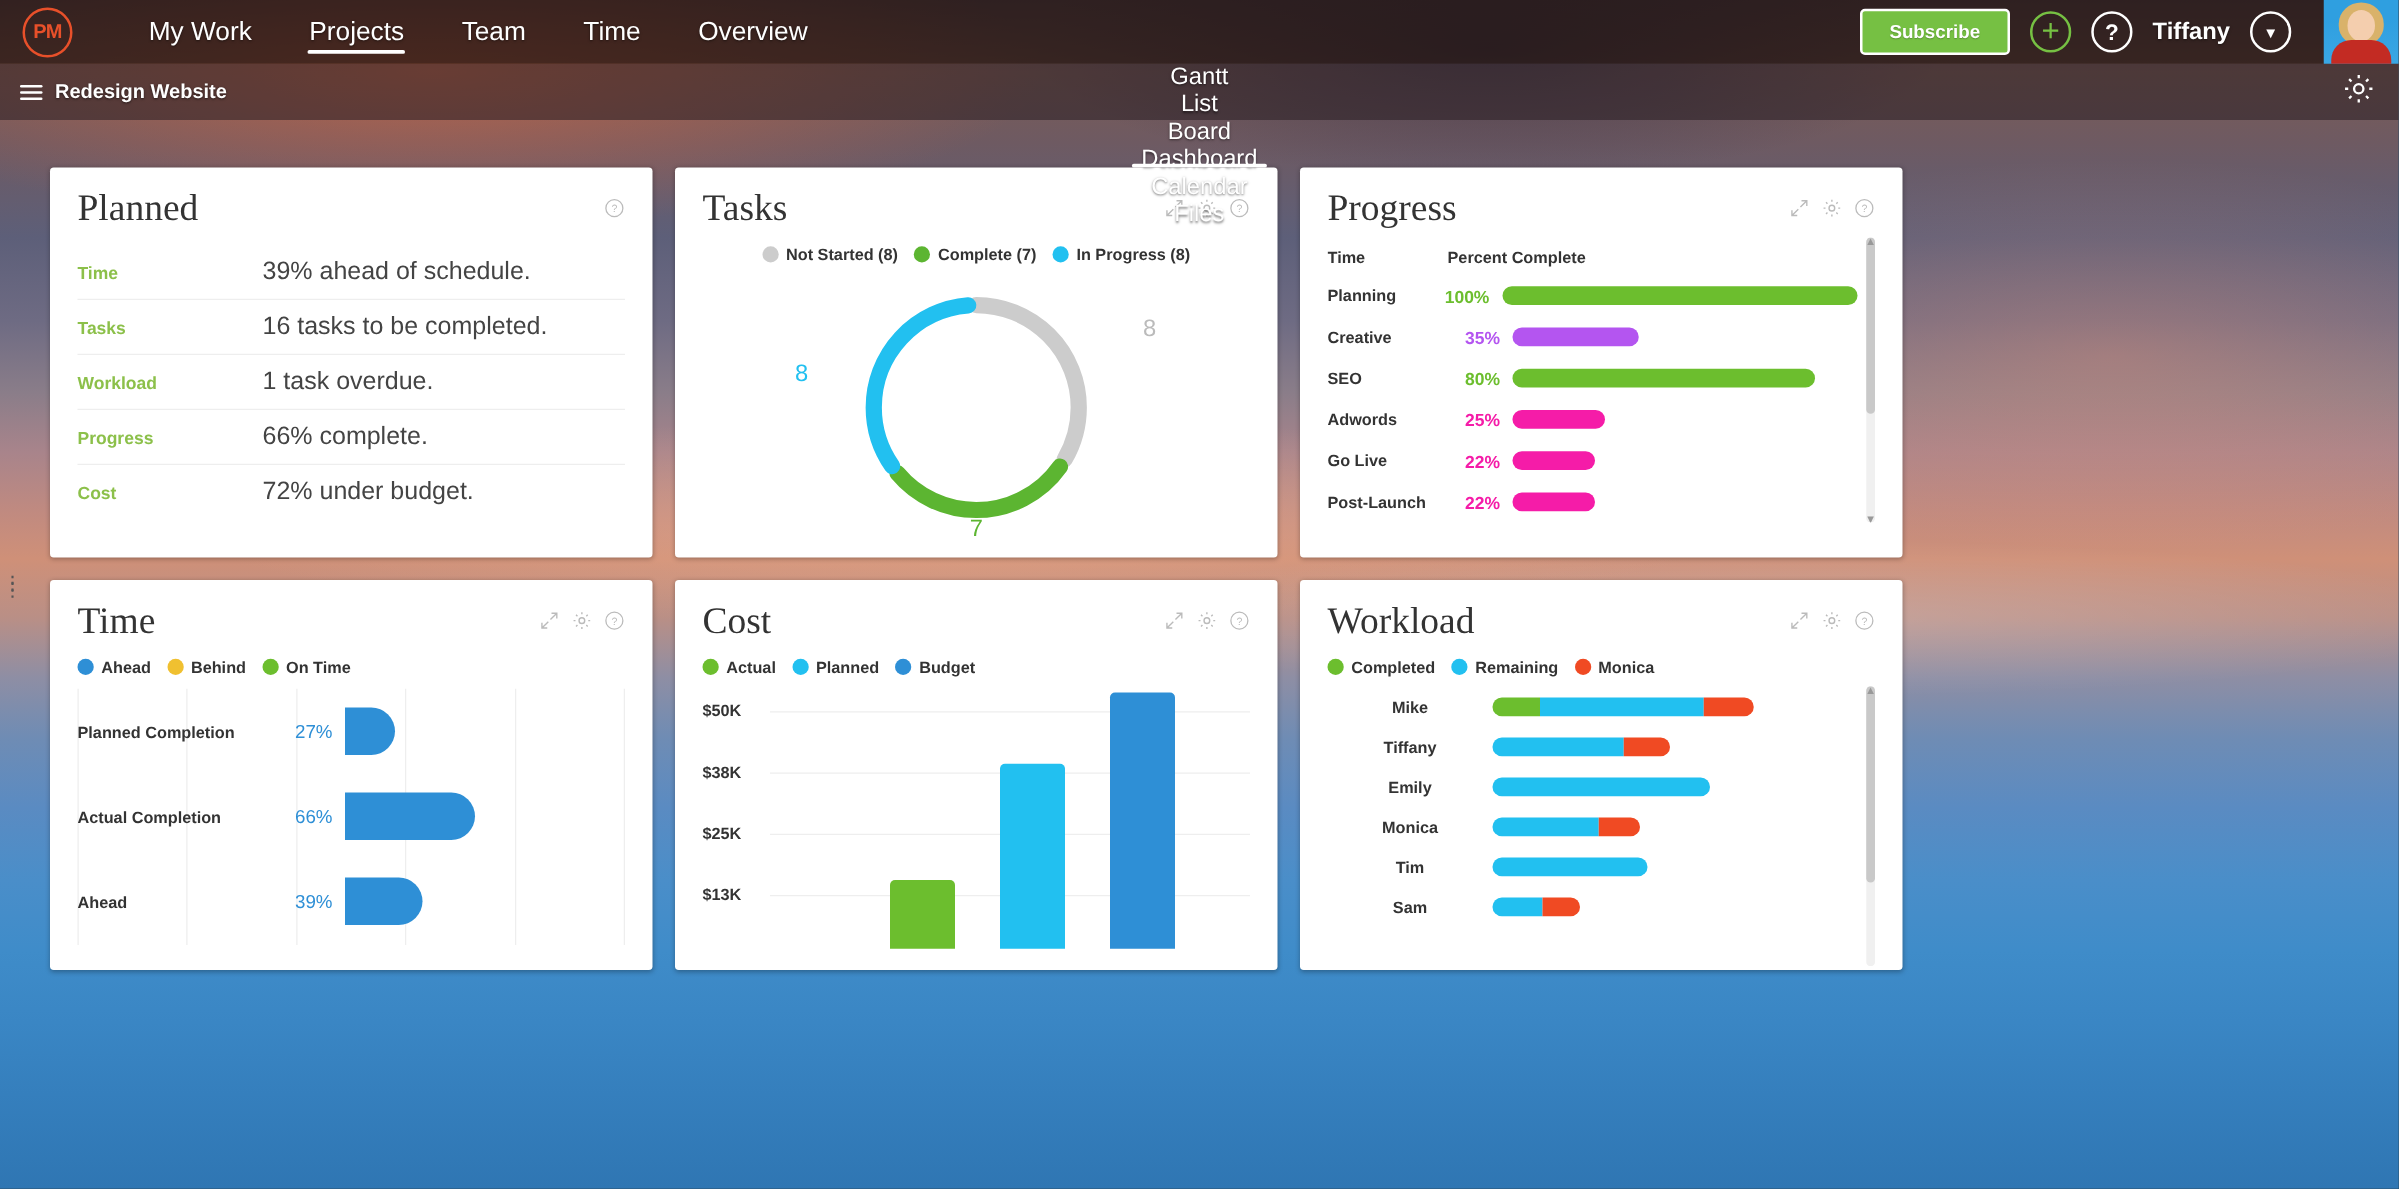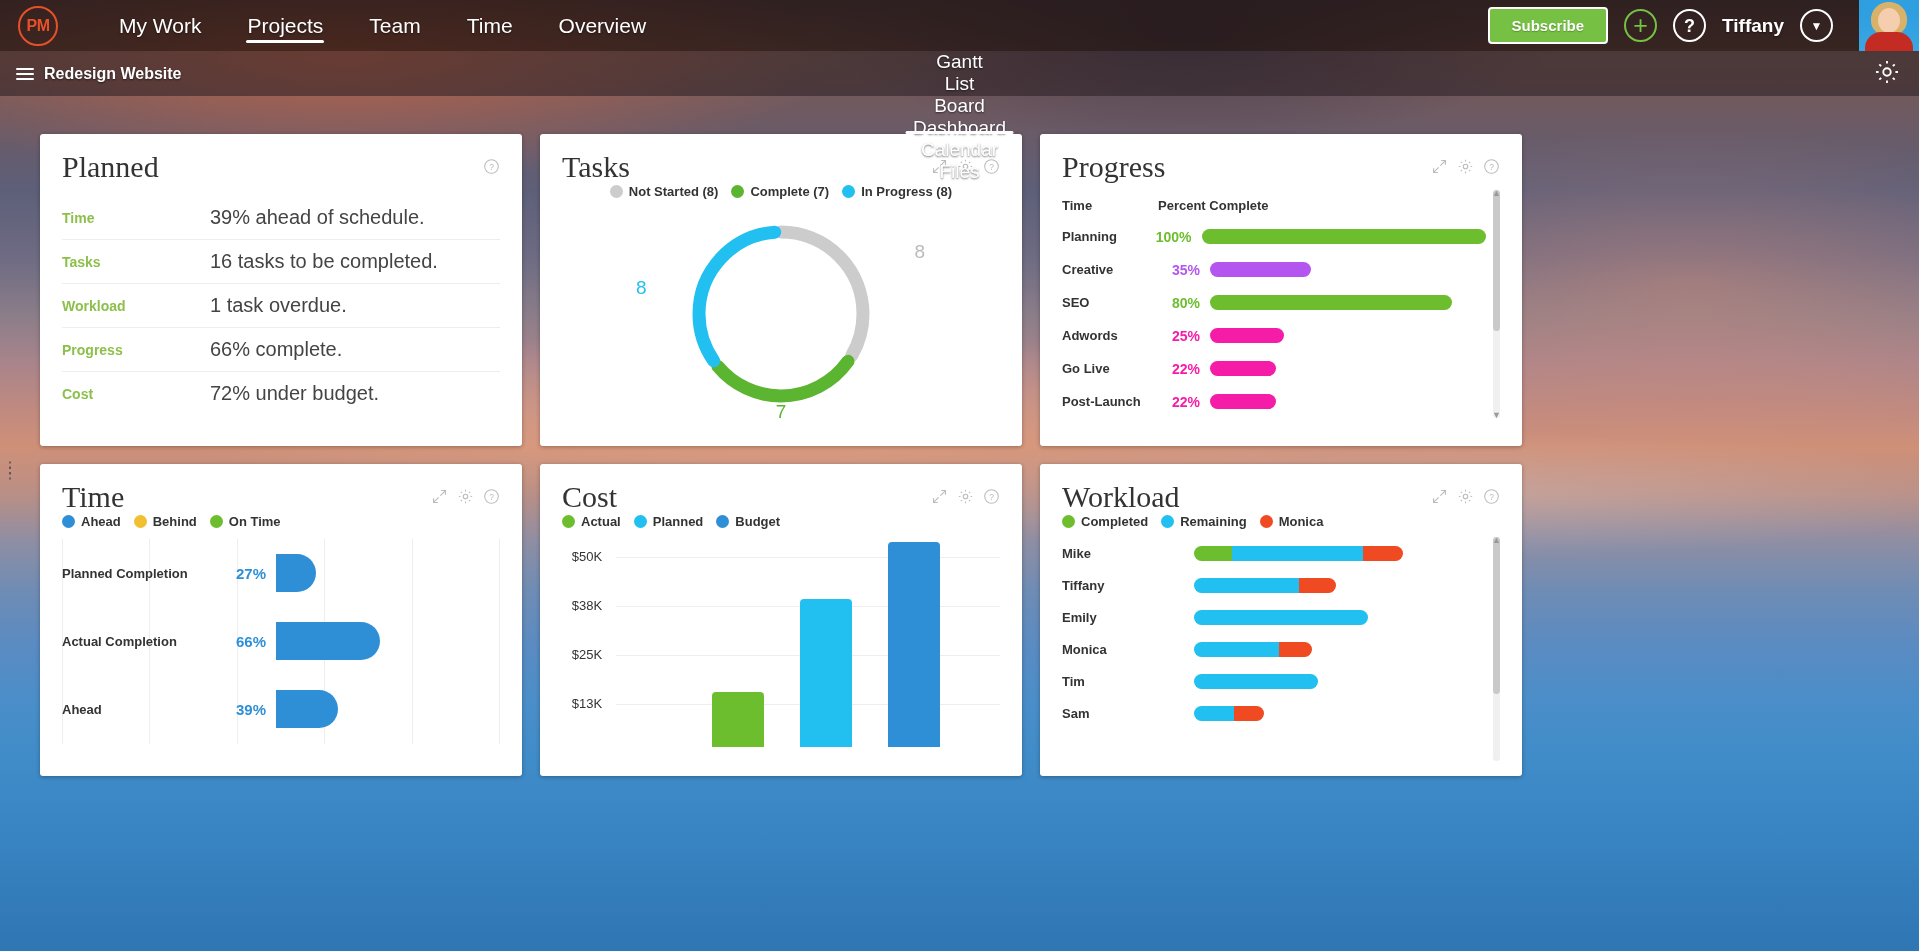--- a/index.html
+++ b/index.html
@@ -133,21 +133,21 @@
   .card-head { display:flex; align-items:flex-start; }
   .card-title {
     font-family:"Liberation Serif", serif;
     font-size: 30px; color:#333; font-weight:normal; line-height:1;
   }
   .card-tools { margin-left:auto; display:flex; align-items:center; gap:9px; padding-top:6px; }
   .tool { color:#b6b6b6; display:flex; align-items:center; justify-content:center; }
   .tool svg { display:block; }
 
   
-  .legend { display:flex; align-items:center; gap:13px; margin-top:2px; }
+  .legend { display:flex; align-items:center; gap:13px; margin-top:14px; }
   .legend.center { justify-content:center; }
   .legend-item { display:flex; align-items:center; gap:6px; font-size:13px; font-weight:bold; color:#333; }
   .dot { width:13px; height:13px; border-radius:50%; display:inline-block; }
 
   
   .health-row { display:flex; align-items:center; border-bottom:1px solid #eee; padding:10px 0 10px 0; }
   .health-row:last-child{border-bottom:none;}
   .health-label { width:148px; font-size:14px; font-weight:bold; color:#8cc04a; }
   .health-val { font-size:20px; color:#444; }
 
@@ -164,35 +164,35 @@
   .scroll-track{position:absolute;right:0;top:0;width:7px;height:100%;background:#f0f0f0;border-radius:4px;}
   .scroll-thumb{position:absolute;right:0;top:0;width:7px;height:62%;background:#c9c9c9;border-radius:4px;}
   .sc-arrow{position:absolute;right:-1px;width:9px;text-align:center;font-size:9px;color:#999;}
 
   
   .tgrid { position:relative; margin-top:10px; height:205px; }
   .tgridlines { position:absolute; inset:0; display:flex; justify-content:space-between; }
   .tgridlines i { width:1px; background:#eee; display:block; height:100%; }
   .trow { position:relative; display:flex; align-items:center; height:68px; }
   .tlabel { width:162px; font-size:13px; font-weight:bold; color:#333; }
-  .tval { width:52px; font-size:15px; font-weight:bold; color:#2e8fd6; text-align:right; padding-right:10px; }
+  .tval { width:52px; font-size:15px; font-weight:normal; color:#2e8fd6; text-align:right; padding-right:10px; }
   .tbar { height:38px; background:#2e8fd6; border-radius:0 20px 20px 0; }
 
   
   .cost-area { position:relative; margin-top:8px; height:210px; }
   .c-axis { position:absolute; left:0; top:0; width:100%; height:100%; }
   .c-line { position:absolute; left:54px; right:0; height:1px; background:#eee; }
-  .c-tick { position:absolute; left:0; width:50px; text-align:center; font-size:13px; font-weight:normal; color:#333; transform:translateY(-8px); }
+  .c-tick { position:absolute; left:0; width:50px; text-align:left; font-size:13px; font-weight:bold; color:#333; transform:translateY(-8px); }
   .c-bars { position:absolute; left:150px; bottom:0; height:100%; display:flex; align-items:flex-end; gap:36px; }
   .c-bar { width:52px; border-radius:4px 4px 0 0; }
 
   
   .wlist { margin-top:8px; height:224px; position:relative; padding-right:14px; overflow:hidden; }
   .wrow { display:flex; align-items:center; height:32px; }
-  .wname { width:132px; font-size:13px; font-weight:bold; color:#333; }
+  .wname { width:132px; font-size:13px; font-weight:bold; color:#333;text-align:center; }
   .wbar { display:flex; height:15px; }
   .wseg { height:15px; }
   .wseg:first-child { border-radius:8px 0 0 8px; }
   .wseg:last-child { border-radius:0 8px 8px 0; }
   .wseg.only { border-radius:8px; }
 
   
   #drag-handle { position:absolute; left:2px; top:465px; z-index:45; color:#555; font-size:16px; line-height:5px; }
 </style>
 </head>

